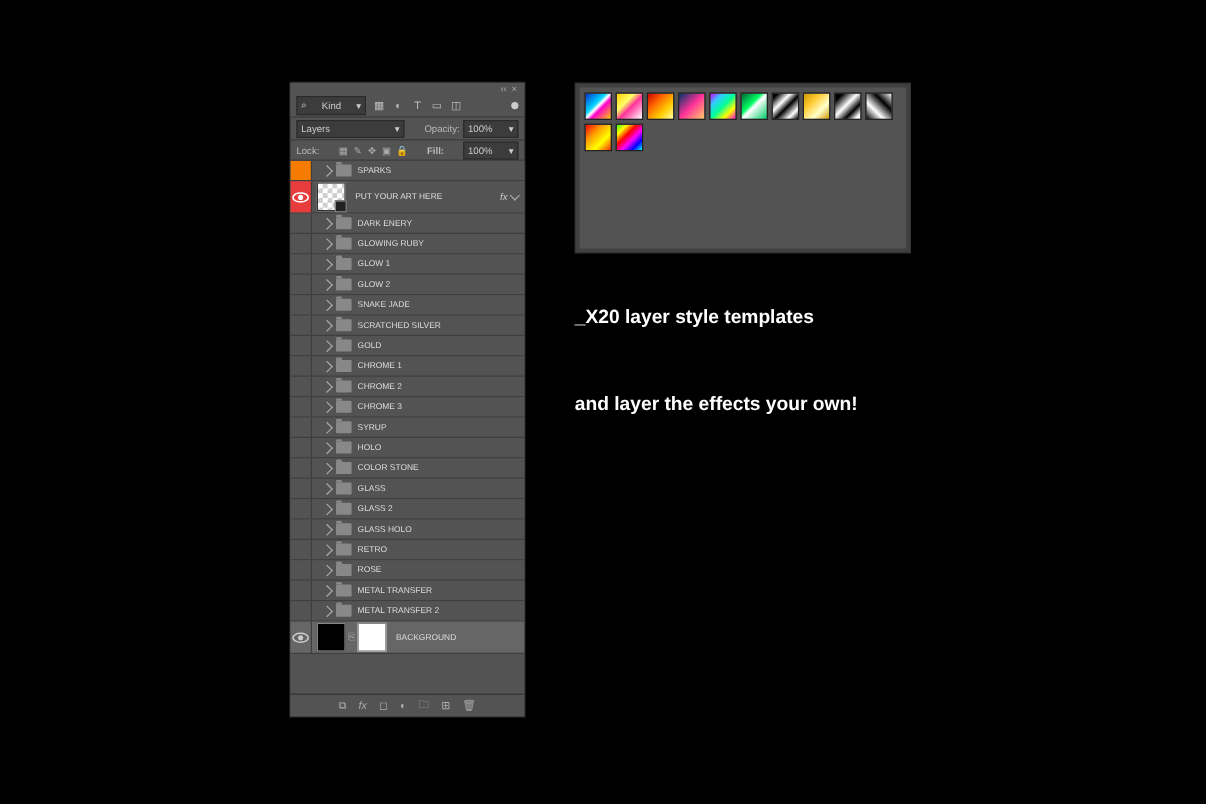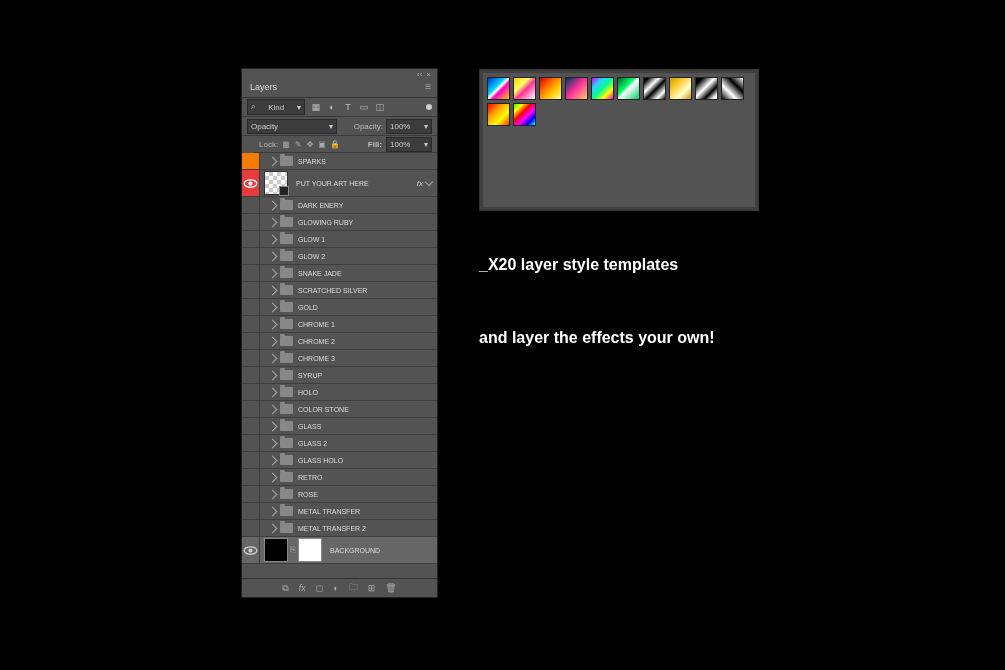--- a/index.html
+++ b/index.html
@@ -76,23 +76,22 @@
     border-bottom: 1px solid #3a3a3a;
   }
   .dropdown {
     background:#3c3c3c;border:1px solid #2a2a2a;color:#ccc;font-size:8px;
     height:13px;display:flex;align-items:center;justify-content:space-between;padding:0 3px;
   }
   .blend-mode { width:82px; }
   .opacity-label { font-size:8px; color:#bbb; margin-left:auto;}
   .opacity-value { width:38px; }
   .lock-row {
-    display:flex;align-items:center;height:16px;padding:0 5px;gap:4px;
+    display:flex;align-items:center;height:16px;padding:0 5px;gap:16px;
     border-bottom: 1px solid #3a3a3a;
-    margin-left: 12px;
   }
   .lock-label { font-size:8px; color:#bbb;}
   .lock-icons { display:flex; gap:4px;}
   .lock-icon { font-size:8px; color:#aaa; width:8px; text-align:center;}
   .fill-label { font-size:8px; color:#bbb; margin-left:auto;font-weight:bold;}
   .fill-value { width:38px;}
   .layer-list {
     flex:1; overflow:hidden; background:#535353;
   }
   .layer-row {
@@ -176,42 +175,38 @@
   .promo p:last-child { margin-bottom:0;}
 </style>
 </head>
 <body>
 
 <div class="layers-panel">
   <div class="panel-topbar">
     <span>‹‹</span>
     <span>×</span>
   </div>
-  <div class="panel-tab-row">
-    <div class="panel-tab">Layers</div>
-    <div class="panel-tab-menu">≡</div>
-  </div>
   <div class="filter-row">
     <div class="filter-select">
       <span>⌕</span>
         <span>Kind</span>
         <span>▾</span>
     </div>
     <div class="filter-icons">
       <span class="filter-icon">▦</span>
       <span class="filter-icon">◐</span>
       <span class="filter-icon">T</span>
       <span class="filter-icon">▭</span>
       <span class="filter-icon">◫</span>
     </div>
     <div class="filter-toggle"></div>
   </div>
   <div class="blend-row">
     <div class="dropdown blend-mode">
-      <span>Opacity</span>
+      <span>Layers</span>
         <span>▾</span>
     </div>
     <span class="opacity-label">Opacity:</span>
     <div class="dropdown opacity-value">
       <span>100%</span>
         <span>▾</span>
     </div>
   </div>
   <div class="lock-row">
     <span class="lock-label">Lock:</span>

